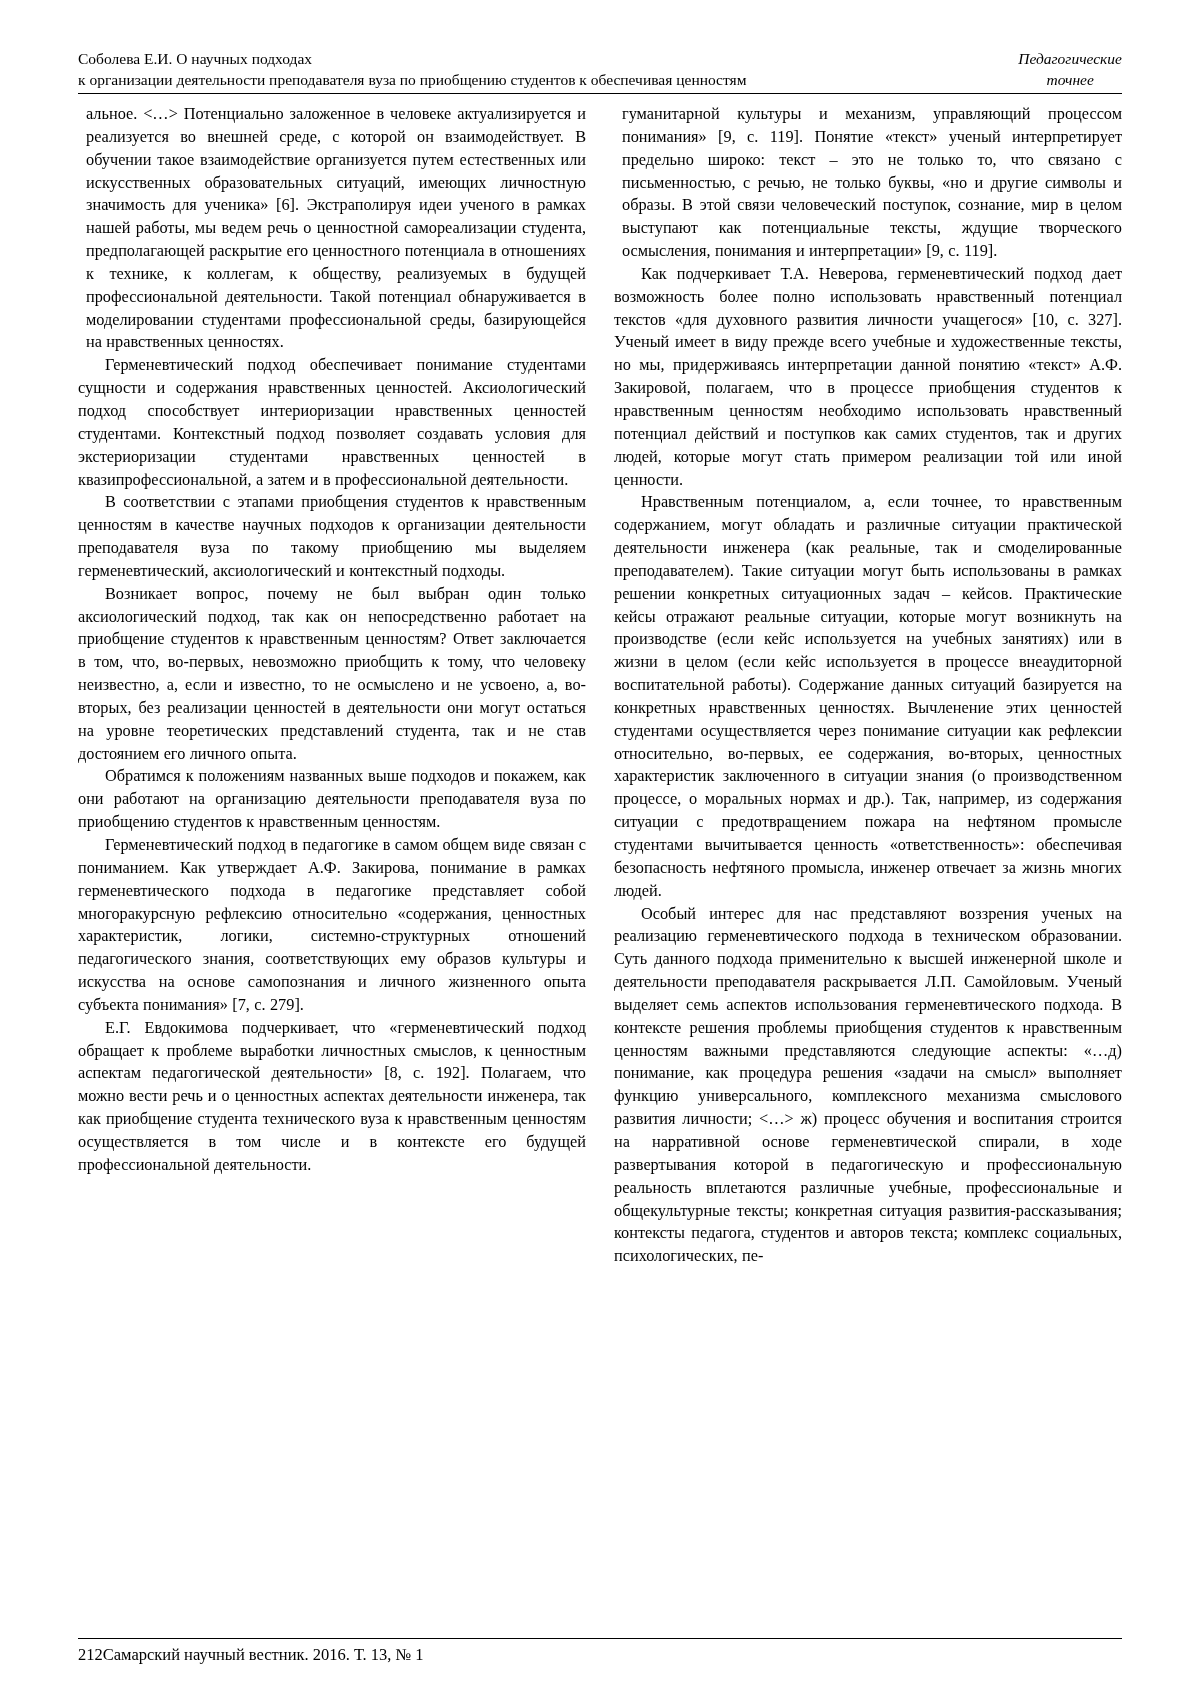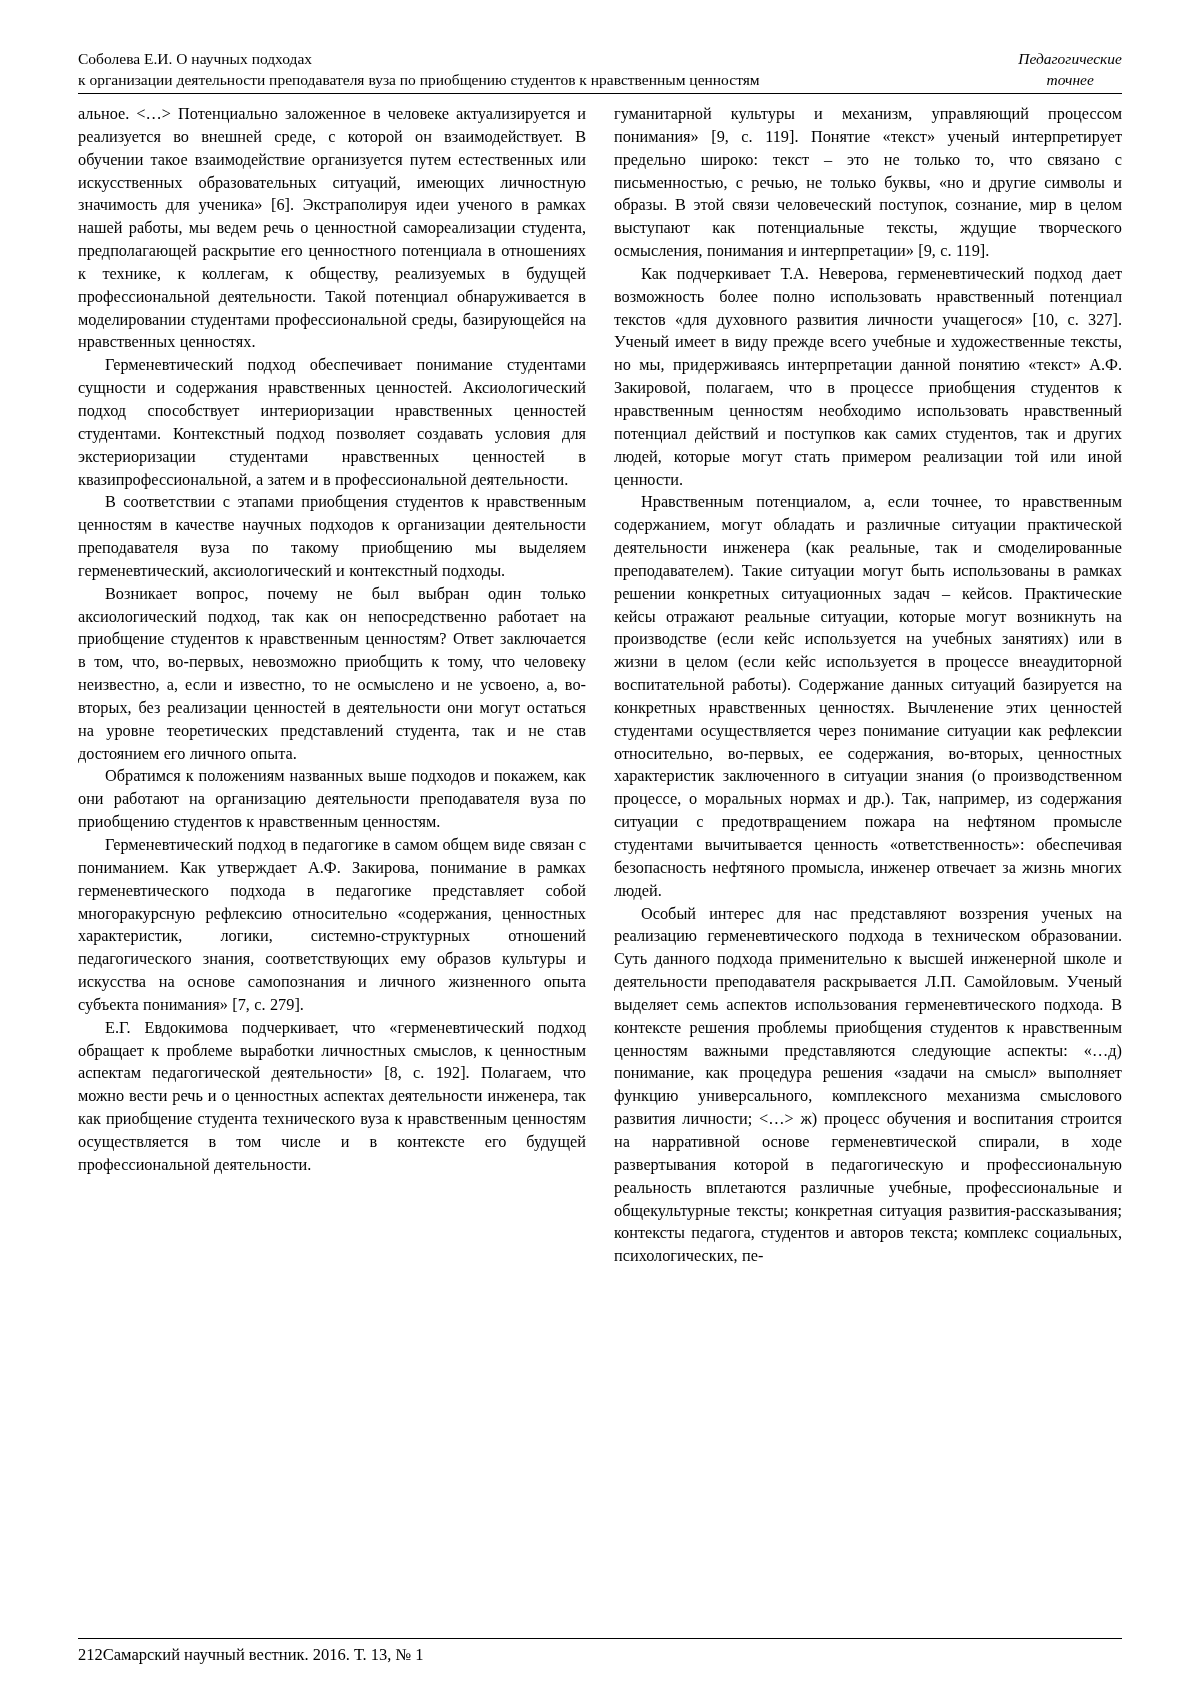--- a/index.html
+++ b/index.html
@@ -42,21 +42,21 @@
   .col {
     width: 508px;
     text-align: justify;
     font-size: 16.3px;
     line-height: 22.85px;
     hyphens: auto;
     -webkit-hyphens: auto;
     word-spacing: 0.02em;
   }
   .col p { text-indent: 27px; }
-  .col p.no-indent { text-indent: 0; }
+  .col p.no-indent { text-indent: 0; margin-left: 8px; }
   .footer-rule {
     position: absolute;
     left: 78px;
     right: 78px;
     bottom: 58px;
     border-top: 1.6px solid #000;
   }
   .page-footer {
     position: absolute;
     left: 78px;
@@ -69,21 +69,21 @@
   }
 </style>
 </head>
 <body>
 
 <div class="page">
 
   <header class="page-header">
     <div class="header-left">
       <div>Соболева Е.И. О научных подходах</div>
-      <div>к организации деятельности преподавателя вуза по приобщению студентов к нравственным ценностям</div>
+      <div>к организации деятельности преподавателя вуза по приобщению студентов к обеспечивая ценностям</div>
     </div>
     <div class="header-right">
       <div>Педагогические</div>
       <div>точнее</div>
     </div>
   </header>
 
   <div class="rule"></div>
 
   <main class="columns">

